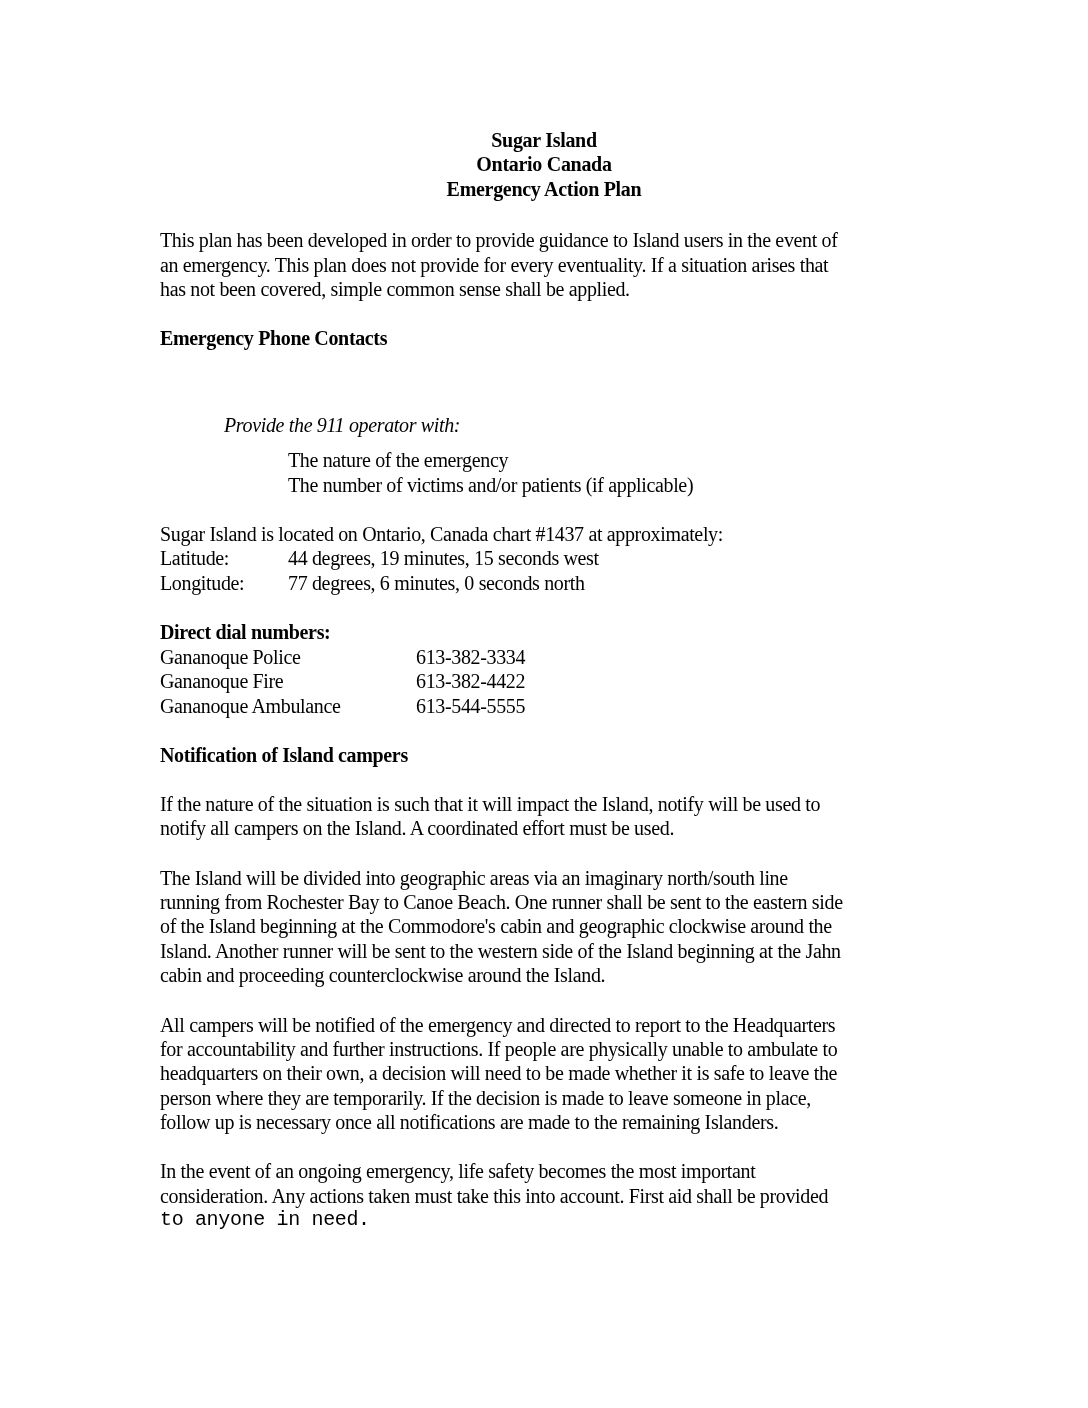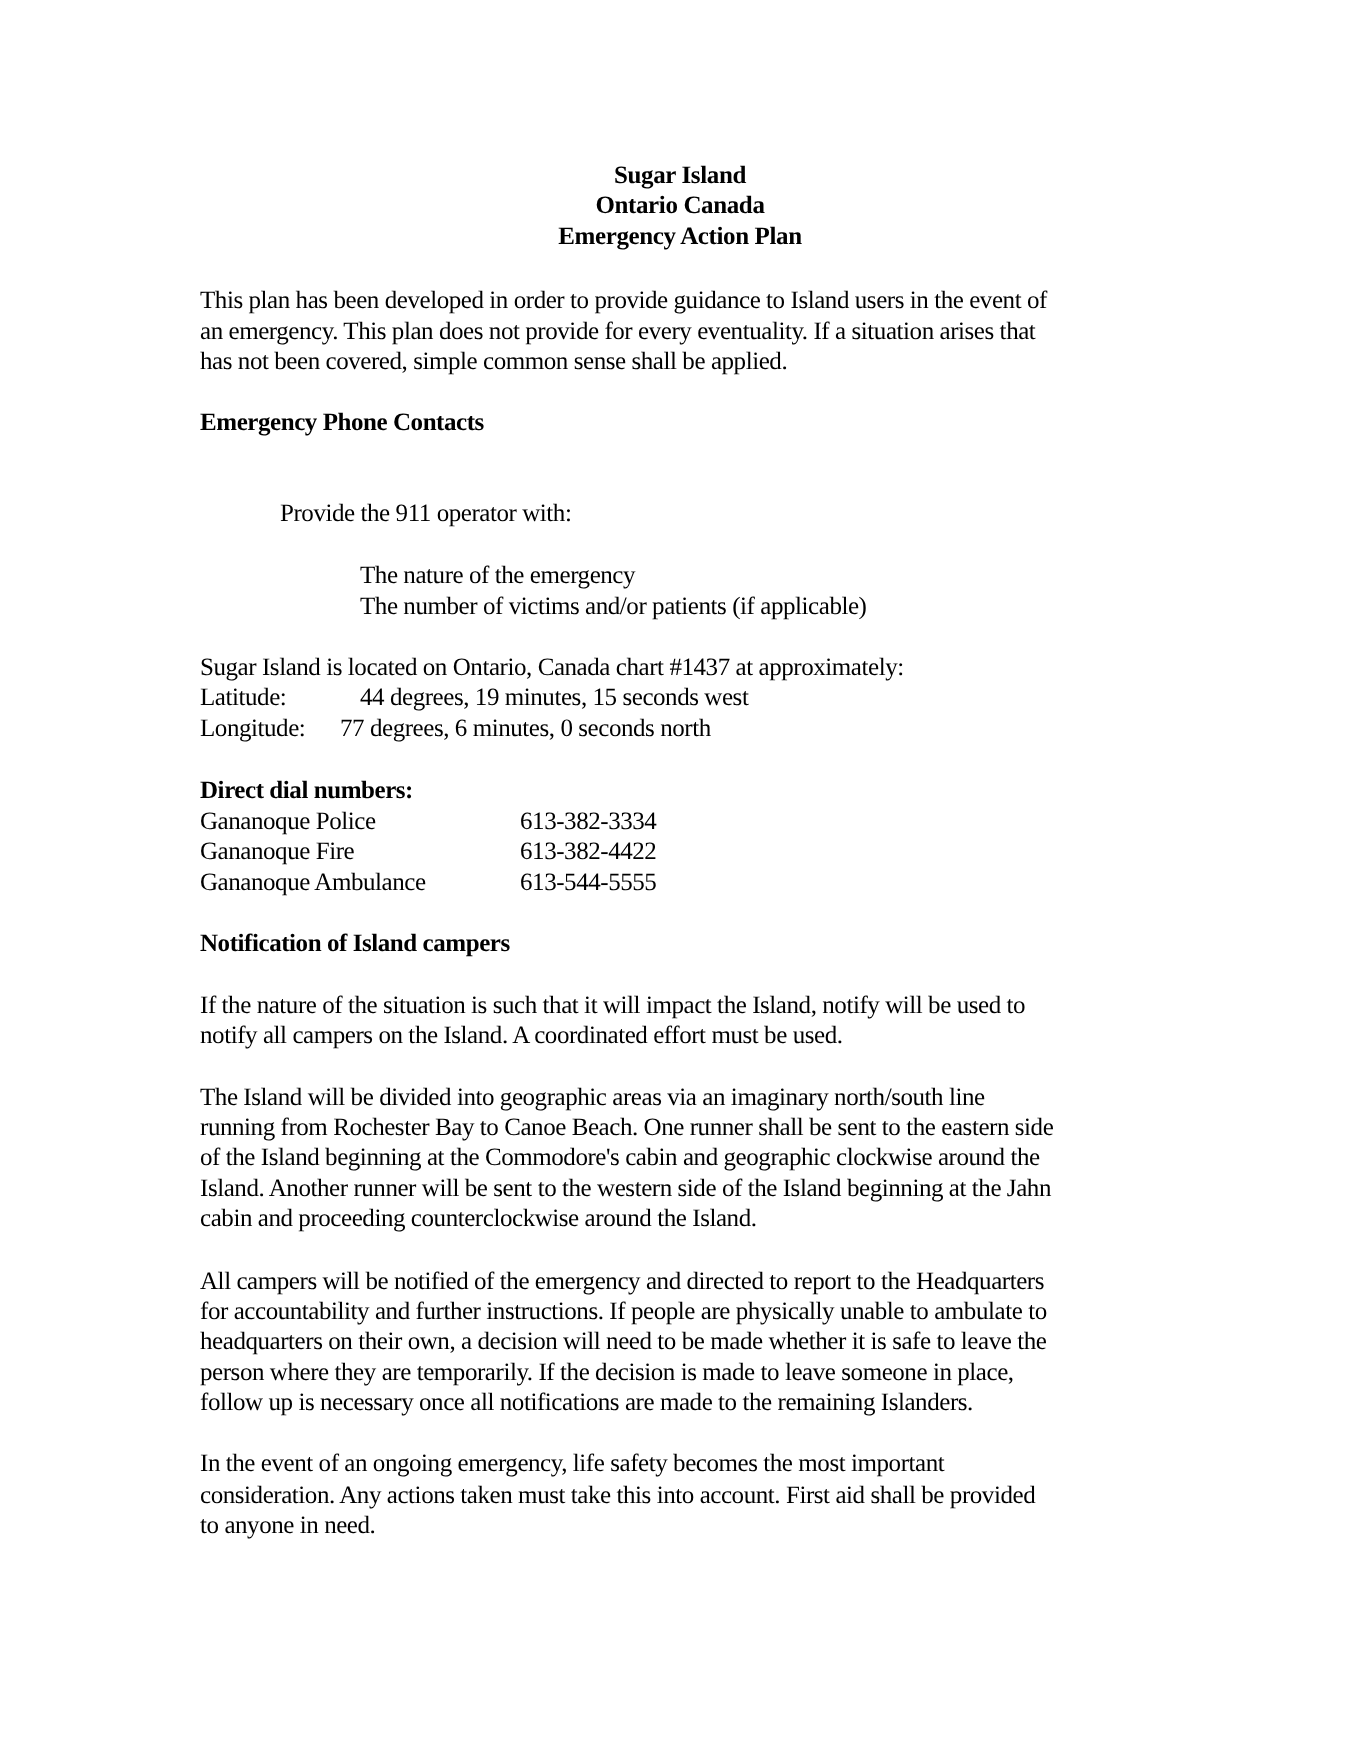--- a/index.html
+++ b/index.html
@@ -23,29 +23,29 @@
   <div class="title" style="top:178px;">Emergency Action Plan</div>
 
   <div>
     <div class="line" style="top:228px;">This plan has been developed in order to provide guidance to Island users in the event of</div>
     <div class="line" style="top:253px;">an emergency. This plan does not provide for every eventuality. If a situation arises that</div>
     <div class="line" style="top:277px;">has not been covered, simple common sense shall be applied.</div>
   </div>
 
   <div class="line bold" style="top:326px;">Emergency Phone Contacts</div>
 
-  <div class="line ind1" style="top:399px;">Provide the 911 operator with:</div>
+  <div class="line ind1" style="top:413px;font-style:italic;">Provide the 911 operator with:</div>
   <div class="line ind2" style="top:448px;">The nature of the emergency</div>
   <div class="line ind2" style="top:473px;">The number of victims and/or patients (if applicable)</div>
 
   <div class="line" style="top:522px;">Sugar Island is located on Ontario, Canada chart #1437 at approximately:</div>
   <div class="line" style="top:546px;">Latitude:</div>
   <div class="col2" style="top:546px; left:288px;">44 degrees, 19 minutes, 15 seconds west</div>
   <div class="line" style="top:571px;">Longitude:</div>
-  <div class="col2" style="top:571px; left:272px;">77 degrees, 6 minutes, 0 seconds north</div>
+  <div class="col2" style="top:571px; left:288px;">77 degrees, 6 minutes, 0 seconds north</div>
 
   <div class="line bold" style="top:620px;">Direct dial numbers:</div>
   <div>
     <div>
       <div class="line" style="top:645px;">Gananoque Police</div>
       <div class="col2" style="top:645px; left:416px;">613-382-3334</div>
     </div>
     <div>
       <div class="line" style="top:669px;">Gananoque Fire</div>
       <div class="col2" style="top:669px; left:416px;">613-382-4422</div>
@@ -75,16 +75,16 @@
     <div class="line" style="top:1013px;">All campers will be notified of the emergency and directed to report to the Headquarters</div>
     <div class="line" style="top:1037px;">for accountability and further instructions.  If people are physically unable to ambulate to</div>
     <div class="line" style="top:1061px;">headquarters on their own, a decision will need to be made whether it is safe to leave the</div>
     <div class="line" style="top:1086px;">person where they are temporarily. If the decision is made to leave someone in place,</div>
     <div class="line" style="top:1110px;">follow up is necessary once all notifications are made to the remaining Islanders.</div>
   </div>
 
   <div>
     <div class="line" style="top:1159px;">In the event of an ongoing emergency, life safety becomes the most important</div>
     <div class="line" style="top:1184px;">consideration.  Any actions taken must take this into account. First aid shall be provided</div>
-    <div class="line" style="top:1208px;">to anyone in need.</div>
+    <div class="line" style="top:1208px;font-family:Liberation Mono, monospace;">to anyone in need.</div>
   </div>
 
 </div>
 
 </body></html>

